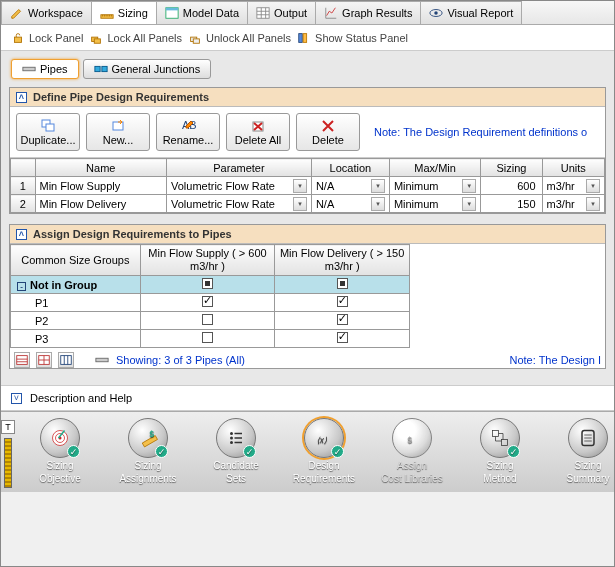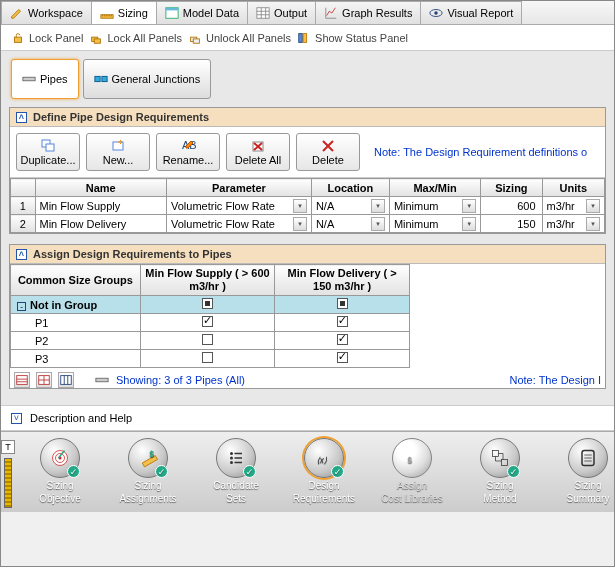--- a/index.html
+++ b/index.html
@@ -6,32 +6,32 @@
   body { margin: 0; background: #f0f0f0; width: 615px; height: 567px; overflow: hidden; border: 1px solid #888; }
   .tabs { display: flex; background: linear-gradient(#f7f7f7,#e7e7e7); border-bottom: 1px solid #aaa; height: 24px; }
   .tab { display: flex; align-items: center; gap: 4px; padding: 2px 8px; border: 1px solid #aaa; border-bottom: none; margin-right: -1px; background: linear-gradient(#f5f5f5,#e0e0e0); cursor: pointer; }
   .tab.active { background: #fff; }
   .tab .ic { width: 14px; height: 14px; display: inline-flex; align-items: center; justify-content: center; }
   .toolbar { display: flex; align-items: center; gap: 6px; padding: 4px 10px; height: 26px; background: #fff; border-bottom: 1px solid #ccc; }
   .tbtn { display: flex; align-items: center; gap: 4px; cursor: pointer; color: #444; }
   .tbtn .ic { width: 14px; height: 14px; }
   .content { padding: 6px 8px; background: #e8e8e8; }
   .subtabs { display: flex; gap: 4px; margin: 2px 2px 8px 2px; }
-  .subtab { display: flex; align-items: center; gap: 4px; padding: 12px 10px; border: 1px solid #999; border-radius: 3px; background: linear-gradient(#fff,#ddd); cursor: pointer; }
+  .subtab { display: flex; align-items: center; gap: 4px; padding: 2px 10px; border: 1px solid #999; border-radius: 3px; background: linear-gradient(#fff,#ddd); cursor: pointer; }
   .subtab.active { background: #fff; border-color: #f0a030; box-shadow: 0 0 3px #f0a030; }
   .panel { border: 1px solid #999; background: #fff; margin-bottom: 10px; }
   .panel-h { display: flex; align-items: center; gap: 6px; background: #f6dfbf; padding: 3px 6px; font-weight: bold; color: #333; border-bottom: 1px solid #bbb; }
   .collapse { width: 11px; height: 11px; border: 1px solid #2255aa; color: #2255aa; display: flex; align-items: center; justify-content: center; font-size: 9px; background: #fff; }
   .btnrow { display: flex; gap: 6px; padding: 6px; border-bottom: 1px solid #ccc; align-items: center; }
   .abtn { width: 64px; height: 38px; border: 1px solid #999; border-radius: 3px; background: linear-gradient(#fff,#e6e6e6); display: flex; flex-direction: column; align-items: center; justify-content: center; gap: 2px; cursor: pointer; text-align: center; }
   .abtn .ic { width: 16px; height: 14px; }
   .note { color: #0033cc; margin-left: 8px; white-space: nowrap; overflow: hidden; }
   table { border-collapse: collapse; width: 100%; }
   th, td { border: 1px solid #999; padding: 1px 4px; background: #fff; height: 18px; }
-  th { background: linear-gradient(#fefefe,#e2e2e2); font-weight: bold; }
+  th { background: linear-gradient(#fefefe,#e2e2e2); font-weight: normal; }
   .rn { width: 22px; text-align: center; background: linear-gradient(#fefefe,#e2e2e2); }
   .dd { display: flex; align-items: center; justify-content: space-between; height: 100%; }
   .dd .chev { width: 14px; height: 14px; border: 1px solid #aaa; background: linear-gradient(#fff,#ddd); display: flex; align-items: center; justify-content: center; font-size: 7px; color: #555; }
   .valcell { text-align: right; padding-right: 6px; }
   .wrap2 { overflow-x: auto; }
   .t2 th { text-align: center; line-height: 1.2; padding: 2px 4px; }
   .t2 .groupcell { text-align: left; padding-left: 6px; }
   .t2 .nig { background: #b8e0ea; font-weight: bold; }
   .cb { display:inline-block; width: 11px; height: 11px; border: 1px solid #555; background: #fff; position: relative; }
   .cb.filled::after { content:""; position:absolute; inset:2px; background:#333; }

